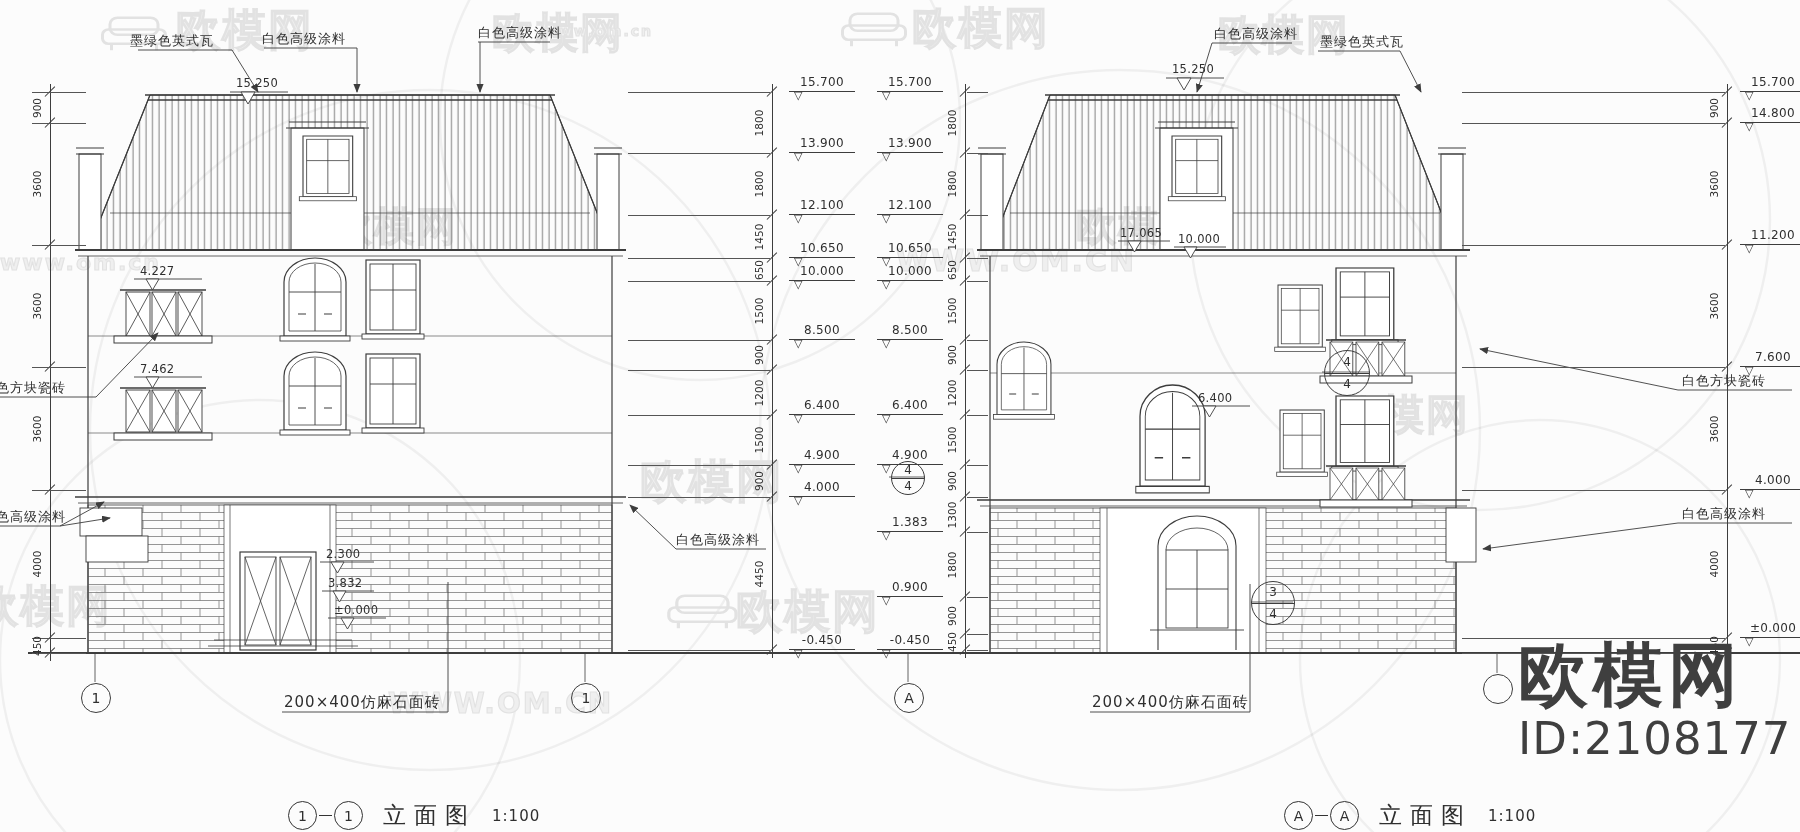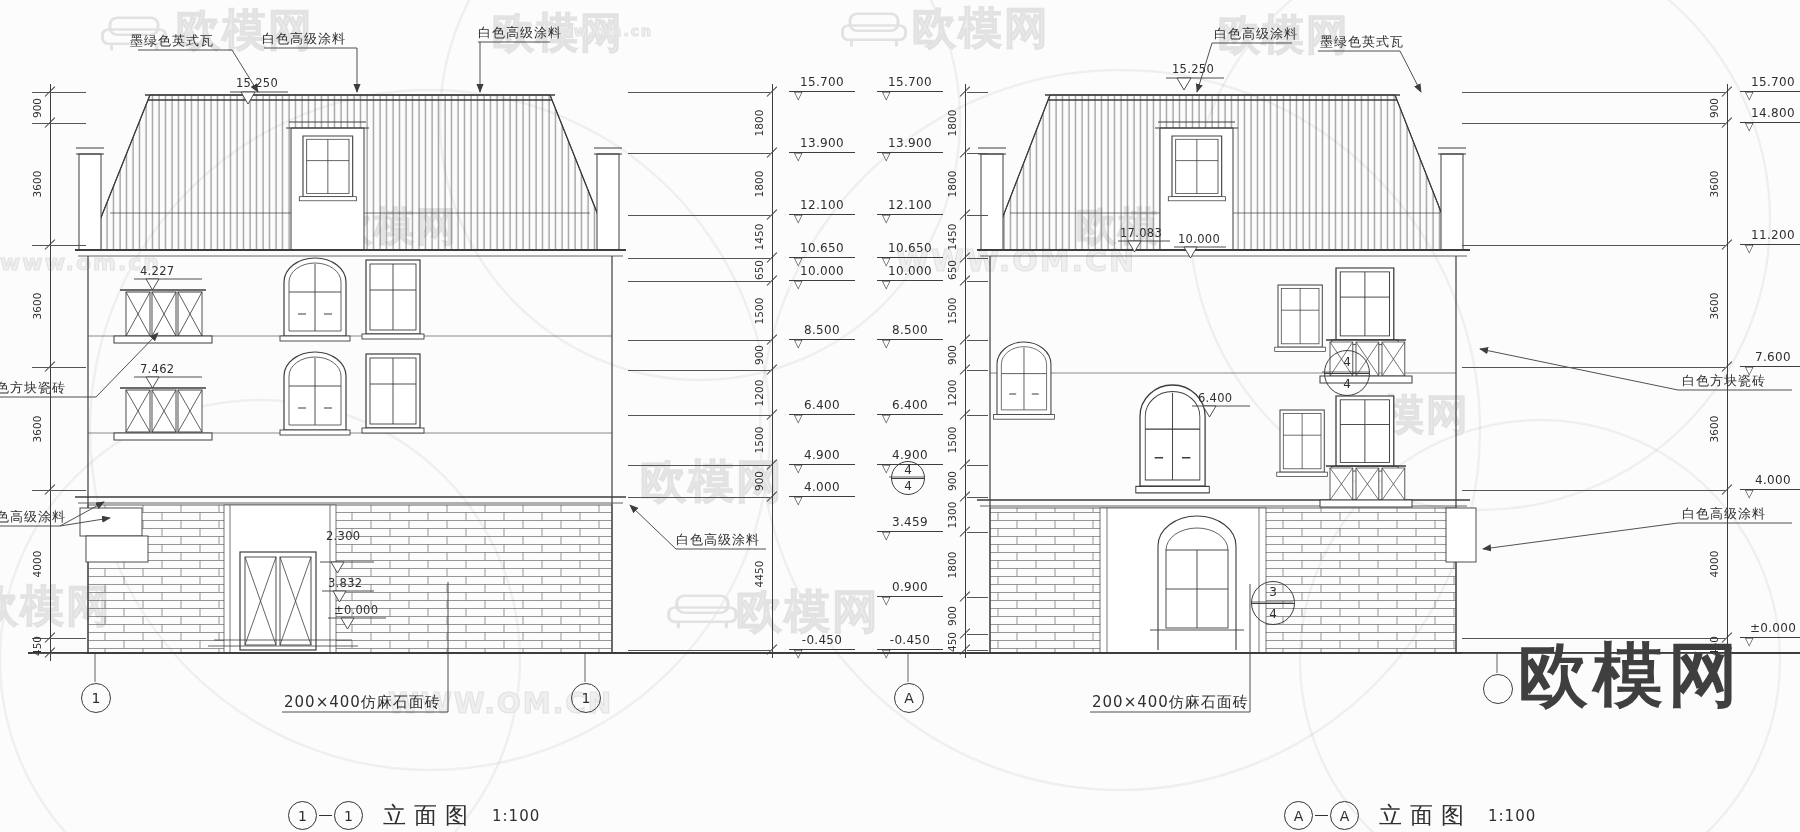--- a/index.html
+++ b/index.html
@@ -471,21 +471,21 @@
         <span class="lbl">6.400</span>
         <span class="bar"></span>
         <span class="tri">▽</span>
       </div>
       <div class="emark" style="left: 877px; top: 448px;">
         <span class="lbl">4.900</span>
         <span class="bar"></span>
         <span class="tri">▽</span>
       </div>
       <div class="emark" style="left: 877px; top: 515px;">
-        <span class="lbl">3.459</span>
+        <span class="lbl">1.383</span>
         <span class="bar"></span>
         <span class="tri">▽</span>
       </div>
       <div class="emark" style="left: 877px; top: 580px;">
         <span class="lbl">0.900</span>
         <span class="bar"></span>
         <span class="tri">▽</span>
       </div>
       <div class="emark" style="left: 877px; top: 633px;">
         <span class="lbl">-0.450</span>
@@ -555,24 +555,24 @@
   <span class="mat" style="left:1214px;top:25px">白色高级涂料</span>
   <span class="mat" style="left:1320px;top:33px">墨绿色英式瓦</span>
   <span class="mat" style="left:1682px;top:372px">白色方块瓷砖</span>
   <span class="mat" style="left:1682px;top:505px">白色高级涂料</span>
   <span class="mat big-t" style="left:1092px;top:693px">200×400仿麻石面砖</span>
 
   <span class="mark-t" style="left:236px;top:76px">15.250</span>
   <span class="mark-t" style="left:1172px;top:62px">15.250</span>
   <span class="mark-t" style="left:140px;top:264px">4.227</span>
   <span class="mark-t" style="left:140px;top:362px">7.462</span>
-  <span class="mark-t" style="left:326px;top:529px">2.300</span>
+  <span class="mark-t" style="left:326px;top:547px">2.300</span>
   <span class="mark-t" style="left:328px;top:576px">3.832</span>
   <span class="mark-t" style="left:334px;top:603px">±0.000</span>
-  <span class="mark-t" style="left:1120px;top:226px">17.083</span>
+  <span class="mark-t" style="left:1120px;top:226px">17.065</span>
   <span class="mark-t" style="left:1178px;top:232px">10.000</span>
   <span class="mark-t" style="left:1198px;top:391px">6.400</span>
 
   <div class="bubble" style="left:81px;top:683px;width:28px;height:28px">
       <span>1</span>
     </div>
   <div class="bubble" style="left:571px;top:683px;width:28px;height:28px">
       <span>1</span>
     </div>
   <div class="bubble" style="left:894px;top:683px;width:28px;height:28px">
@@ -613,14 +613,15 @@
     <div class="cap-dash"></div>
     <div class="cap-bubble">
         <span>A</span>
       </div>
     <span class="cap-title">立面图</span>
     <span class="cap-scale">1:100</span>
   </div>
 
   <div id="logo">
     <div class="cn">欧模网</div>
+    <div class="id">ID:2108177</div>
   </div>
 </div>
 
 </body></html>

